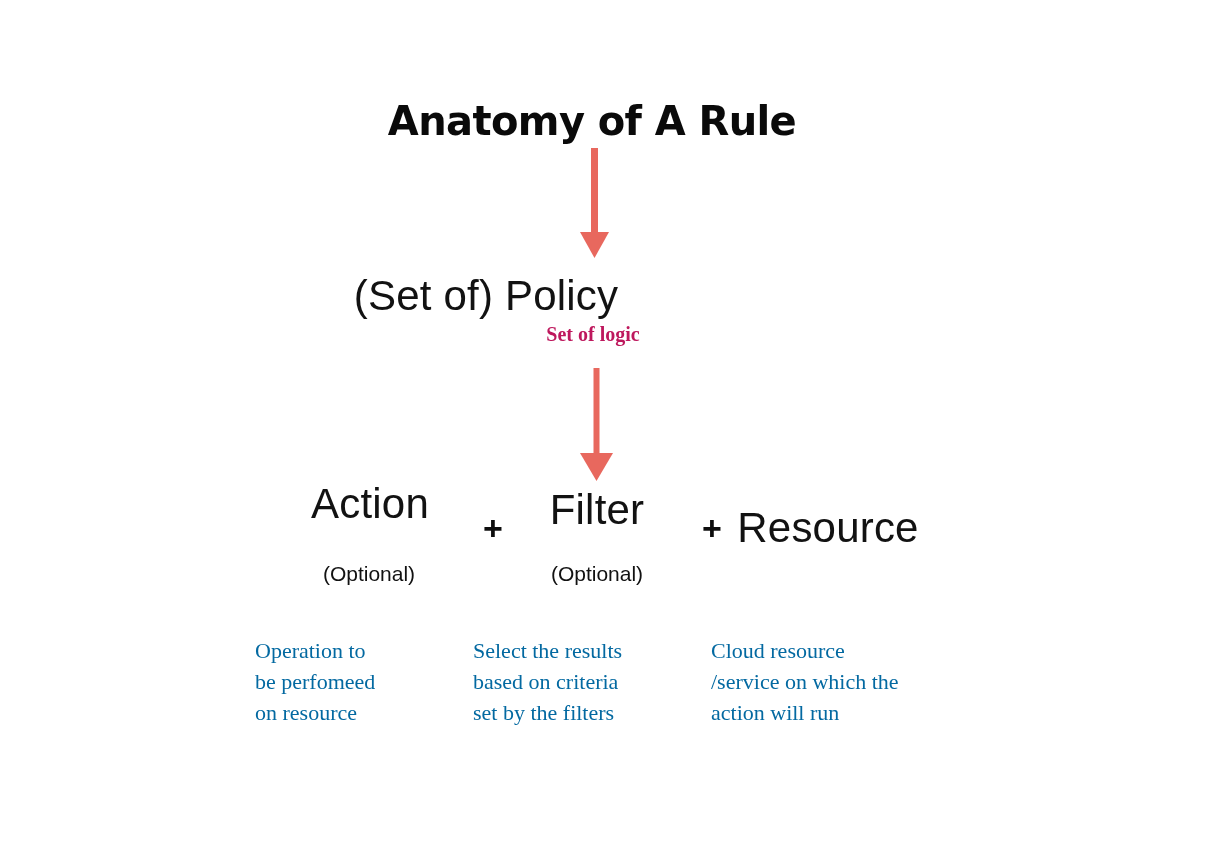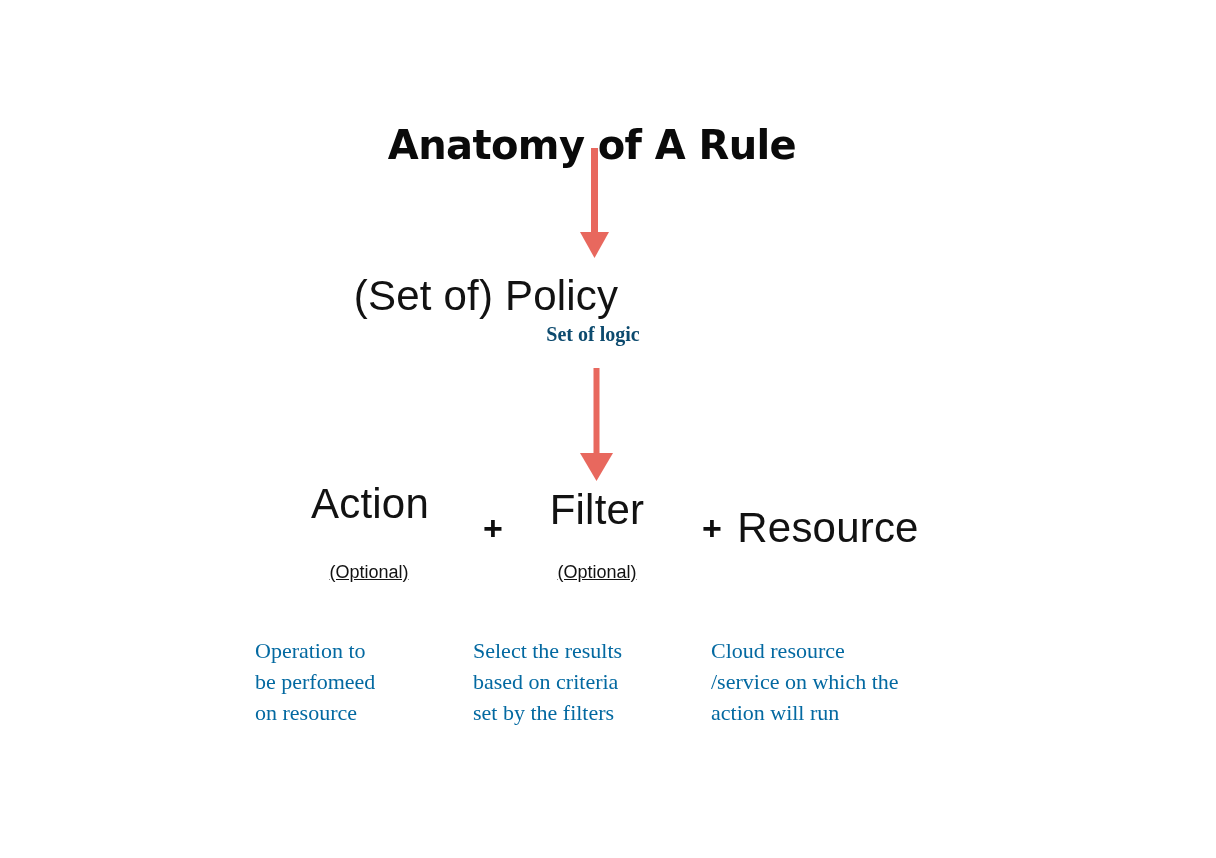--- a/index.html
+++ b/index.html
@@ -31,21 +31,20 @@
     font-weight: 700;
     font-size: 40px;
     letter-spacing: -0.6px;
     color: #0a0a0a;
     white-space: nowrap;
   }
   
   .title-inner {
     display: inline-block;
     transform: translateX(-16px);
-    margin-top: 24px;
   }
 
   
   .arrow {
     position: absolute;
     overflow: visible;
   }
 
   
   .policy {
@@ -65,21 +64,21 @@
 
   .policy-sub {
     position: absolute;
     left: 0;
     top: 323px;
     width: 1216px;
     text-align: center;
     font-family: "Liberation Serif", serif;
     font-weight: 700;
     font-size: 20px;
-    color: #0c4a6e;
+    color: #be185d;
     white-space: nowrap;
   }
   .policy-sub-inner { display: inline-block; transform: translateX(-15px); }
 
   
   .term {
     position: absolute;
     font-family: "Liberation Sans", sans-serif;
     font-weight: 300;
     font-size: 42px;
@@ -102,25 +101,24 @@
     white-space: nowrap;
     transform: translateX(-50%);
   }
   .plus-1 { left: 493px; top: 509px; }
   .plus-2 { left: 712px; top: 509px; }
 
   .optional {
     position: absolute;
     font-family: "Liberation Sans", sans-serif;
     font-weight: 300;
-    font-size: 18px;
+    font-size: 21px;
     color: #121212;
     white-space: nowrap;
     transform: translateX(-50%);
-    text-decoration: underline;
   }
   .optional-action { left: 369px; top: 562px; }
   .optional-filter { left: 597px; top: 562px; }
 
   
   .desc {
     position: absolute;
     font-family: "Liberation Serif", serif;
     font-size: 22px;
     line-height: 31px;

